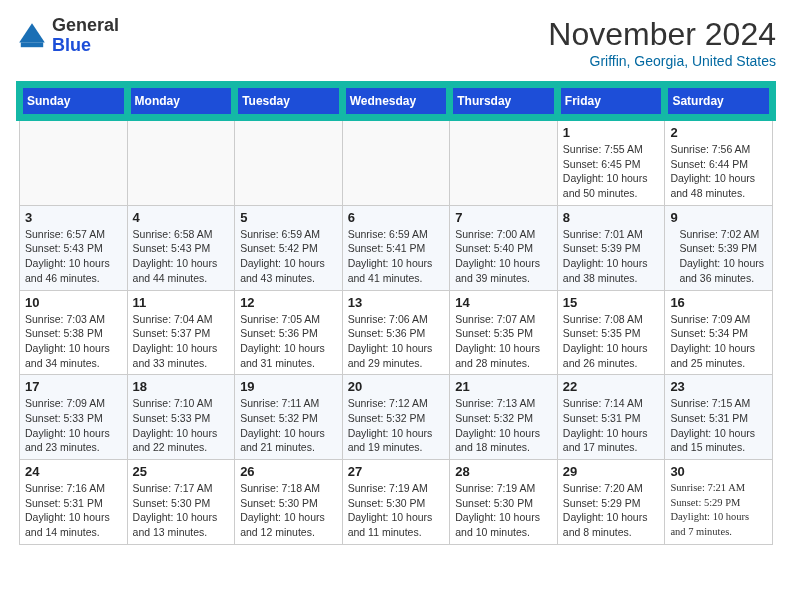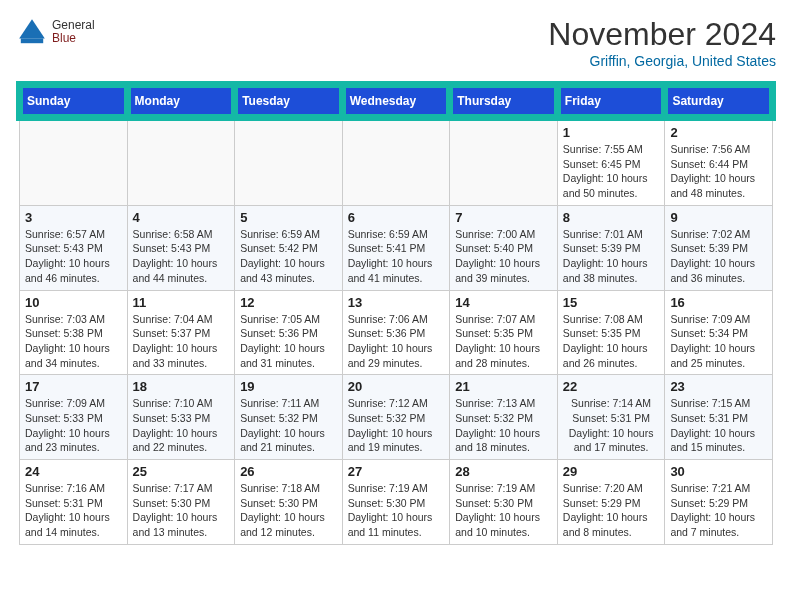--- a/index.html
+++ b/index.html
@@ -15,26 +15,26 @@
       justify-content: space-between;
       align-items: flex-start;
       margin-bottom: 12px;
     }
     .logo {
       display: flex;
       align-items: center;
       gap: 4px;
     }
     .logo-text {
-      font-size: 12px;
-      font-weight: normal;
+      font-size: 18px;
+      font-weight: bold;
       line-height: 1.1;
     }
     .logo-text .general { color: #333; }
-    .logo-text .blue { color: #7f1d1d; }
+    .logo-text .blue { color: #1d4ed8; }
     .logo-icon {
       width: 32px;
       height: 32px;
     }
     .title-block {
       text-align: right;
     }
     .month-title {
       font-size: 32px;
       font-weight: normal;
@@ -180,21 +180,21 @@
         </td>
         <td>
           <div class="day-num">8</div>
           <div class="day-info" style="white-space: pre-line;">Sunrise: 7:01 AM
 Sunset: 5:39 PM
 Daylight: 10 hours
 and 38 minutes.</div>
         </td>
         <td>
           <div class="day-num">9</div>
-          <div class="day-info" style="white-space: pre-line;">Sunrise: 7:02 AM
+          <div class="day-info" style="white-space: pre-line; margin-left: 9px;">Sunrise: 7:02 AM
 Sunset: 5:39 PM
 Daylight: 10 hours
 and 36 minutes.</div>
         </td>
       </tr>
       <tr>
         <td>
           <div class="day-num">10</div>
           <div class="day-info" style="white-space: pre-line;">Sunrise: 7:03 AM
 Sunset: 5:38 PM
@@ -275,21 +275,21 @@
         </td>
         <td>
           <div class="day-num">21</div>
           <div class="day-info" style="white-space: pre-line;">Sunrise: 7:13 AM
 Sunset: 5:32 PM
 Daylight: 10 hours
 and 18 minutes.</div>
         </td>
         <td>
           <div class="day-num">22</div>
-          <div class="day-info" style="white-space: pre-line; text-align: center;">Sunrise: 7:14 AM
+          <div class="day-info" style="white-space: pre-line;">Sunrise: 7:14 AM
 Sunset: 5:31 PM
 Daylight: 10 hours
 and 17 minutes.</div>
         </td>
         <td>
           <div class="day-num">23</div>
           <div class="day-info" style="white-space: pre-line;">Sunrise: 7:15 AM
 Sunset: 5:31 PM
 Daylight: 10 hours
 and 15 minutes.</div>
@@ -333,20 +333,20 @@
         </td>
         <td>
           <div class="day-num">29</div>
           <div class="day-info" style="white-space: pre-line;">Sunrise: 7:20 AM
 Sunset: 5:29 PM
 Daylight: 10 hours
 and 8 minutes.</div>
         </td>
         <td>
           <div class="day-num">30</div>
-          <div class="day-info" style="white-space: pre-line;">Sunrise: 7:21 AM
+          <div class="day-info" style="white-space: pre-line; font-family: Liberation Serif, serif;">Sunrise: 7:21 AM
 Sunset: 5:29 PM
 Daylight: 10 hours
 and 7 minutes.</div>
         </td>
       </tr>
     </tbody>
 </table>
 
 </body></html>

